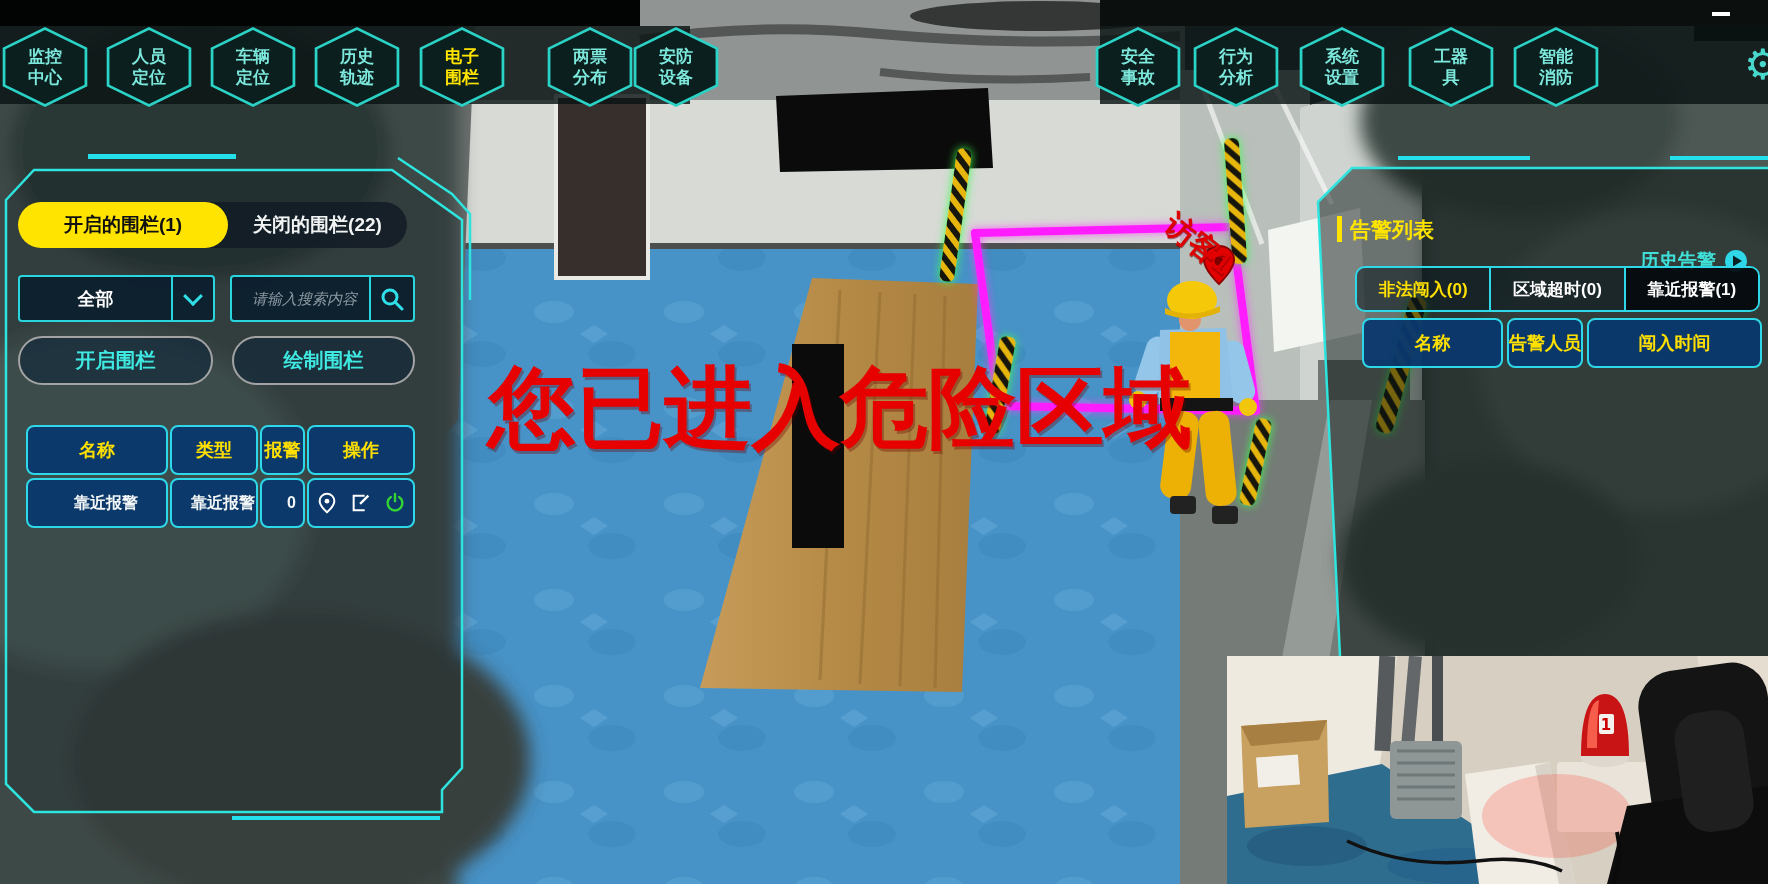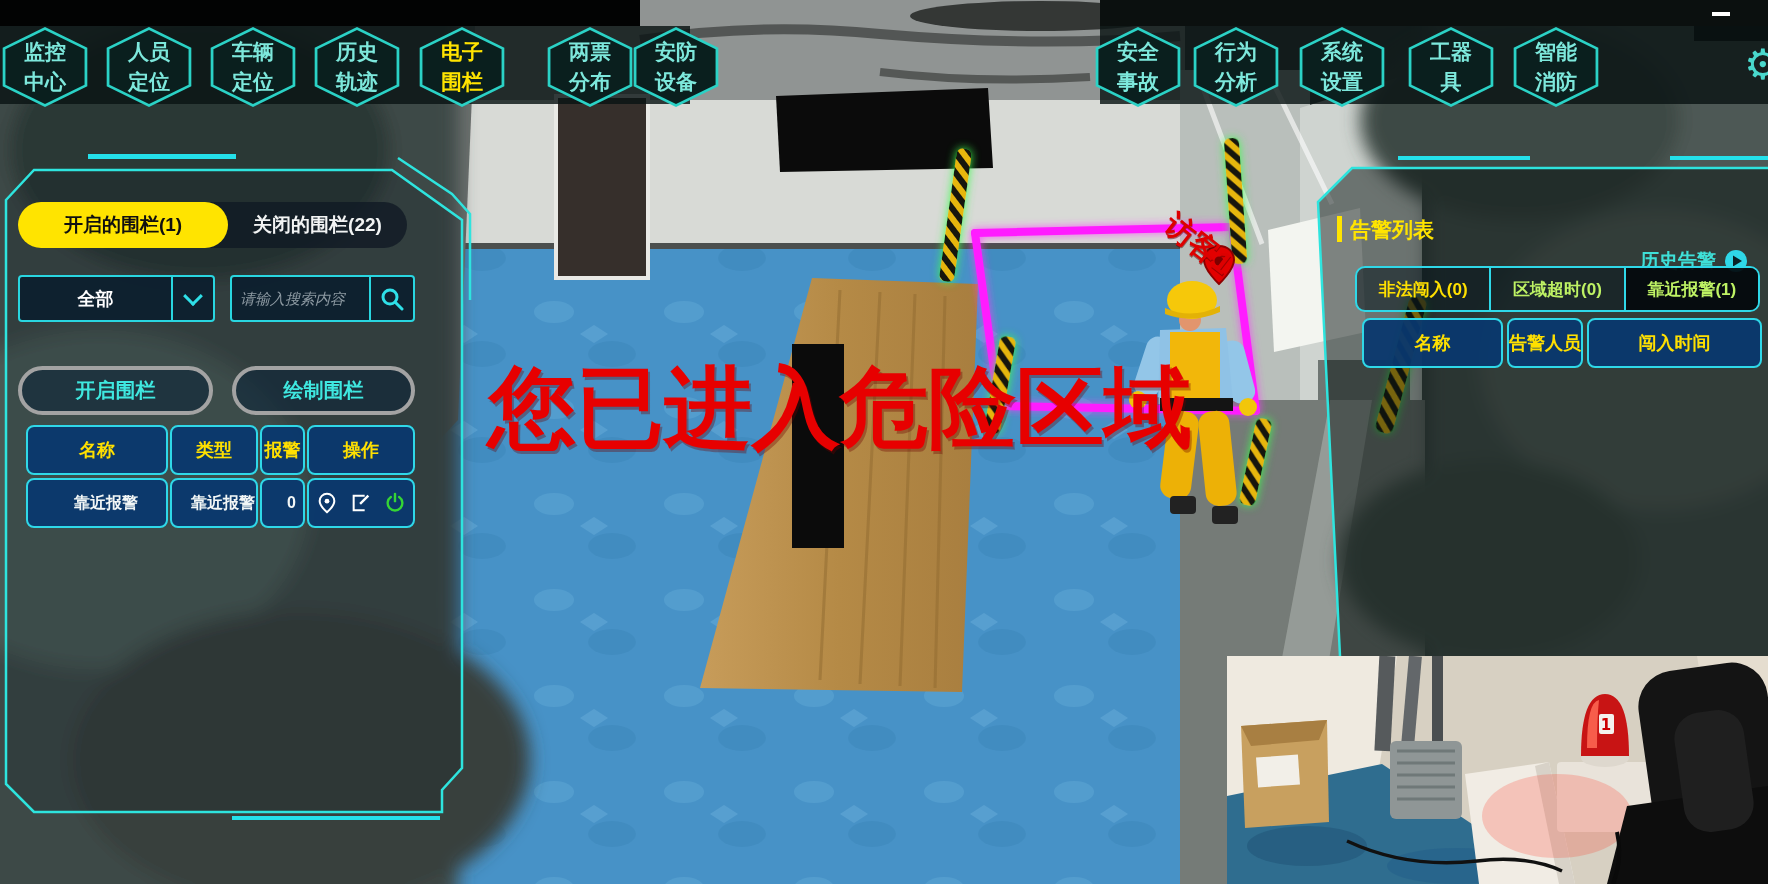--- a/index.html
+++ b/index.html
@@ -21,68 +21,68 @@
   
   #topbar-strip-l{left:0;top:0;width:640px;height:26px;background:#020303;z-index:6;}
   #topbar-strip-r{left:1100px;top:0;width:668px;height:26px;background:#0b100f;z-index:6;}
   #navband-l{left:0;top:26px;width:690px;height:78px;background:rgba(10,20,20,.82);z-index:6;}
   #navband-r{left:1100px;top:26px;width:668px;height:78px;background:rgba(10,20,20,.82);z-index:6;}
   .hex{position:absolute;top:27px;width:92px;height:80px;z-index:7;cursor:pointer;
     clip-path:polygon(50% 0,96% 26%,96% 74%,50% 100%,4% 74%,4% 26%);background:#2bd2c6;}
   .hex-in{position:absolute;inset:3px;
     clip-path:polygon(50% 0,96% 26%,96% 74%,50% 100%,4% 74%,4% 26%);
     background:rgba(7,17,17,.93);display:flex;align-items:center;justify-content:center;
-    text-align:center;color:#7de8dc;font-size:21px;font-weight:bold;line-height:30px;
+    text-align:center;color:#7de8dc;font-size:17px;font-weight:bold;line-height:21px;
     white-space:pre-line;}
   .hex.active .hex-in{color:#ffe400;}
   #gear{left:1744px;top:40px;z-index:7;color:#49d8cc;font-size:42px;font-family:"DejaVu Sans",sans-serif;}
   #minimize-dash{left:1712px;top:12px;width:18px;height:4px;background:#fff;z-index:7;}
   #right-black-tab{left:1694px;top:26px;width:74px;height:15px;background:#060707;z-index:6;}
   
   #lp-tabbar{left:18px;top:202px;width:389px;height:46px;border-radius:23px;
     background:rgba(16,26,36,.8);}
   .lp-tab{position:absolute;top:202px;height:46px;display:flex;align-items:center;
     justify-content:center;font-size:19px;font-weight:bold;cursor:pointer;}
   #lp-tab-open{left:18px;width:210px;background:#ffe400;border-radius:23px;color:#101010;z-index:5;}
   #lp-tab-closed{left:228px;width:179px;color:#f2f4f4;}
   .fieldbox{position:absolute;top:275px;height:47px;border:2px solid #29d6e0;border-radius:4px;
     background:rgba(8,28,46,.85);display:flex;align-items:center;}
   #lp-filter{left:18px;width:197px;cursor:pointer;justify-content:flex-end;}
   #lp-filter .val{flex:1;text-align:center;color:#fff;font-size:18px;font-weight:bold;}
   #lp-filter .sep{width:2px;height:100%;background:#29d6e0;}
   #lp-filter .chev{width:40px;display:flex;align-items:center;justify-content:center;}
   .chevron{width:14px;height:14px;border-right:3px solid #2fe0e8;border-bottom:3px solid #2fe0e8;
     transform:rotate(45deg) translate(-2px,-2px);}
-  #lp-search{left:230px;width:185px;}
+  #lp-search{left:230px;width:185px;padding-left:12px;}
   #lp-search input{flex:1;width:100px;background:transparent;border:none;outline:none;
     color:#d8e2e6;font-size:15px;font-style:italic;padding:0 8px;font-family:inherit;}
   #lp-search input::placeholder{color:#8d9aa2;}
   #lp-search .sep{width:2px;height:100%;background:#29d6e0;}
   #lp-search .mag{width:42px;display:flex;align-items:center;justify-content:center;cursor:pointer;}
-  .pillbtn{position:absolute;top:366px;height:49px;border:4px solid #a3a3a3;border-radius:25px;
+  .pillbtn{position:absolute;top:336px;height:49px;border:2px solid #a3a3a3;border-radius:25px;
     background:rgba(10,34,56,.55);color:#3fe8e0;font-size:20px;font-weight:bold;
     display:flex;align-items:center;justify-content:center;cursor:pointer;}
   #lp-btn-open{left:18px;width:195px;}
   #lp-btn-draw{left:232px;width:183px;}
   .cell{position:absolute;height:50px;border:2px solid #2fd8e8;border-radius:8px;
     background:rgba(10,56,110,.94);display:flex;align-items:center;justify-content:center;
     font-weight:bold;}
   .cell.hdr{color:#ffe000;font-size:18px;}
   .cell.val{color:#f2f6f6;font-size:16px;padding-left:18px;}
   .opicons{display:flex;gap:12px;align-items:center;}
   .opicons svg{cursor:pointer;}
   
   #rp-bar{left:1337px;top:216px;width:5px;height:26px;background:#ffe400;}
   #rp-title{left:1350px;top:216px;color:#ffe400;font-size:21px;font-weight:bold;}
   #rp-history{left:1640px;top:218px;color:#3fe0d8;font-size:19px;font-weight:bold;cursor:pointer;
     display:flex;align-items:center;gap:8px;margin-top:30px;}
   #rp-tabs{left:1355px;top:266px;width:405px;height:46px;border:2px solid #2fd8e8;border-radius:10px;
     background:rgba(10,22,30,.55);display:flex;overflow:hidden;}
   .rp-tab{flex:1;display:flex;align-items:center;justify-content:center;font-size:17px;
-    font-weight:bold;color:#bef264;cursor:pointer;border-left:2px solid #2fd8e8;}
+    font-weight:bold;color:#ffffff;cursor:pointer;border-left:2px solid #2fd8e8;}
   .rp-tab:first-child{border-left:none;}
   .rp-tab.active{color:#ffe000;}
   .rp-tab.dark{background:rgba(4,8,12,.85);}
 </style>
 </head>
 <body>
 
 <div id="stage">
 
   <svg id="scene-svg" class="abs" width="1768" height="884" viewBox="0 0 1768 884">

